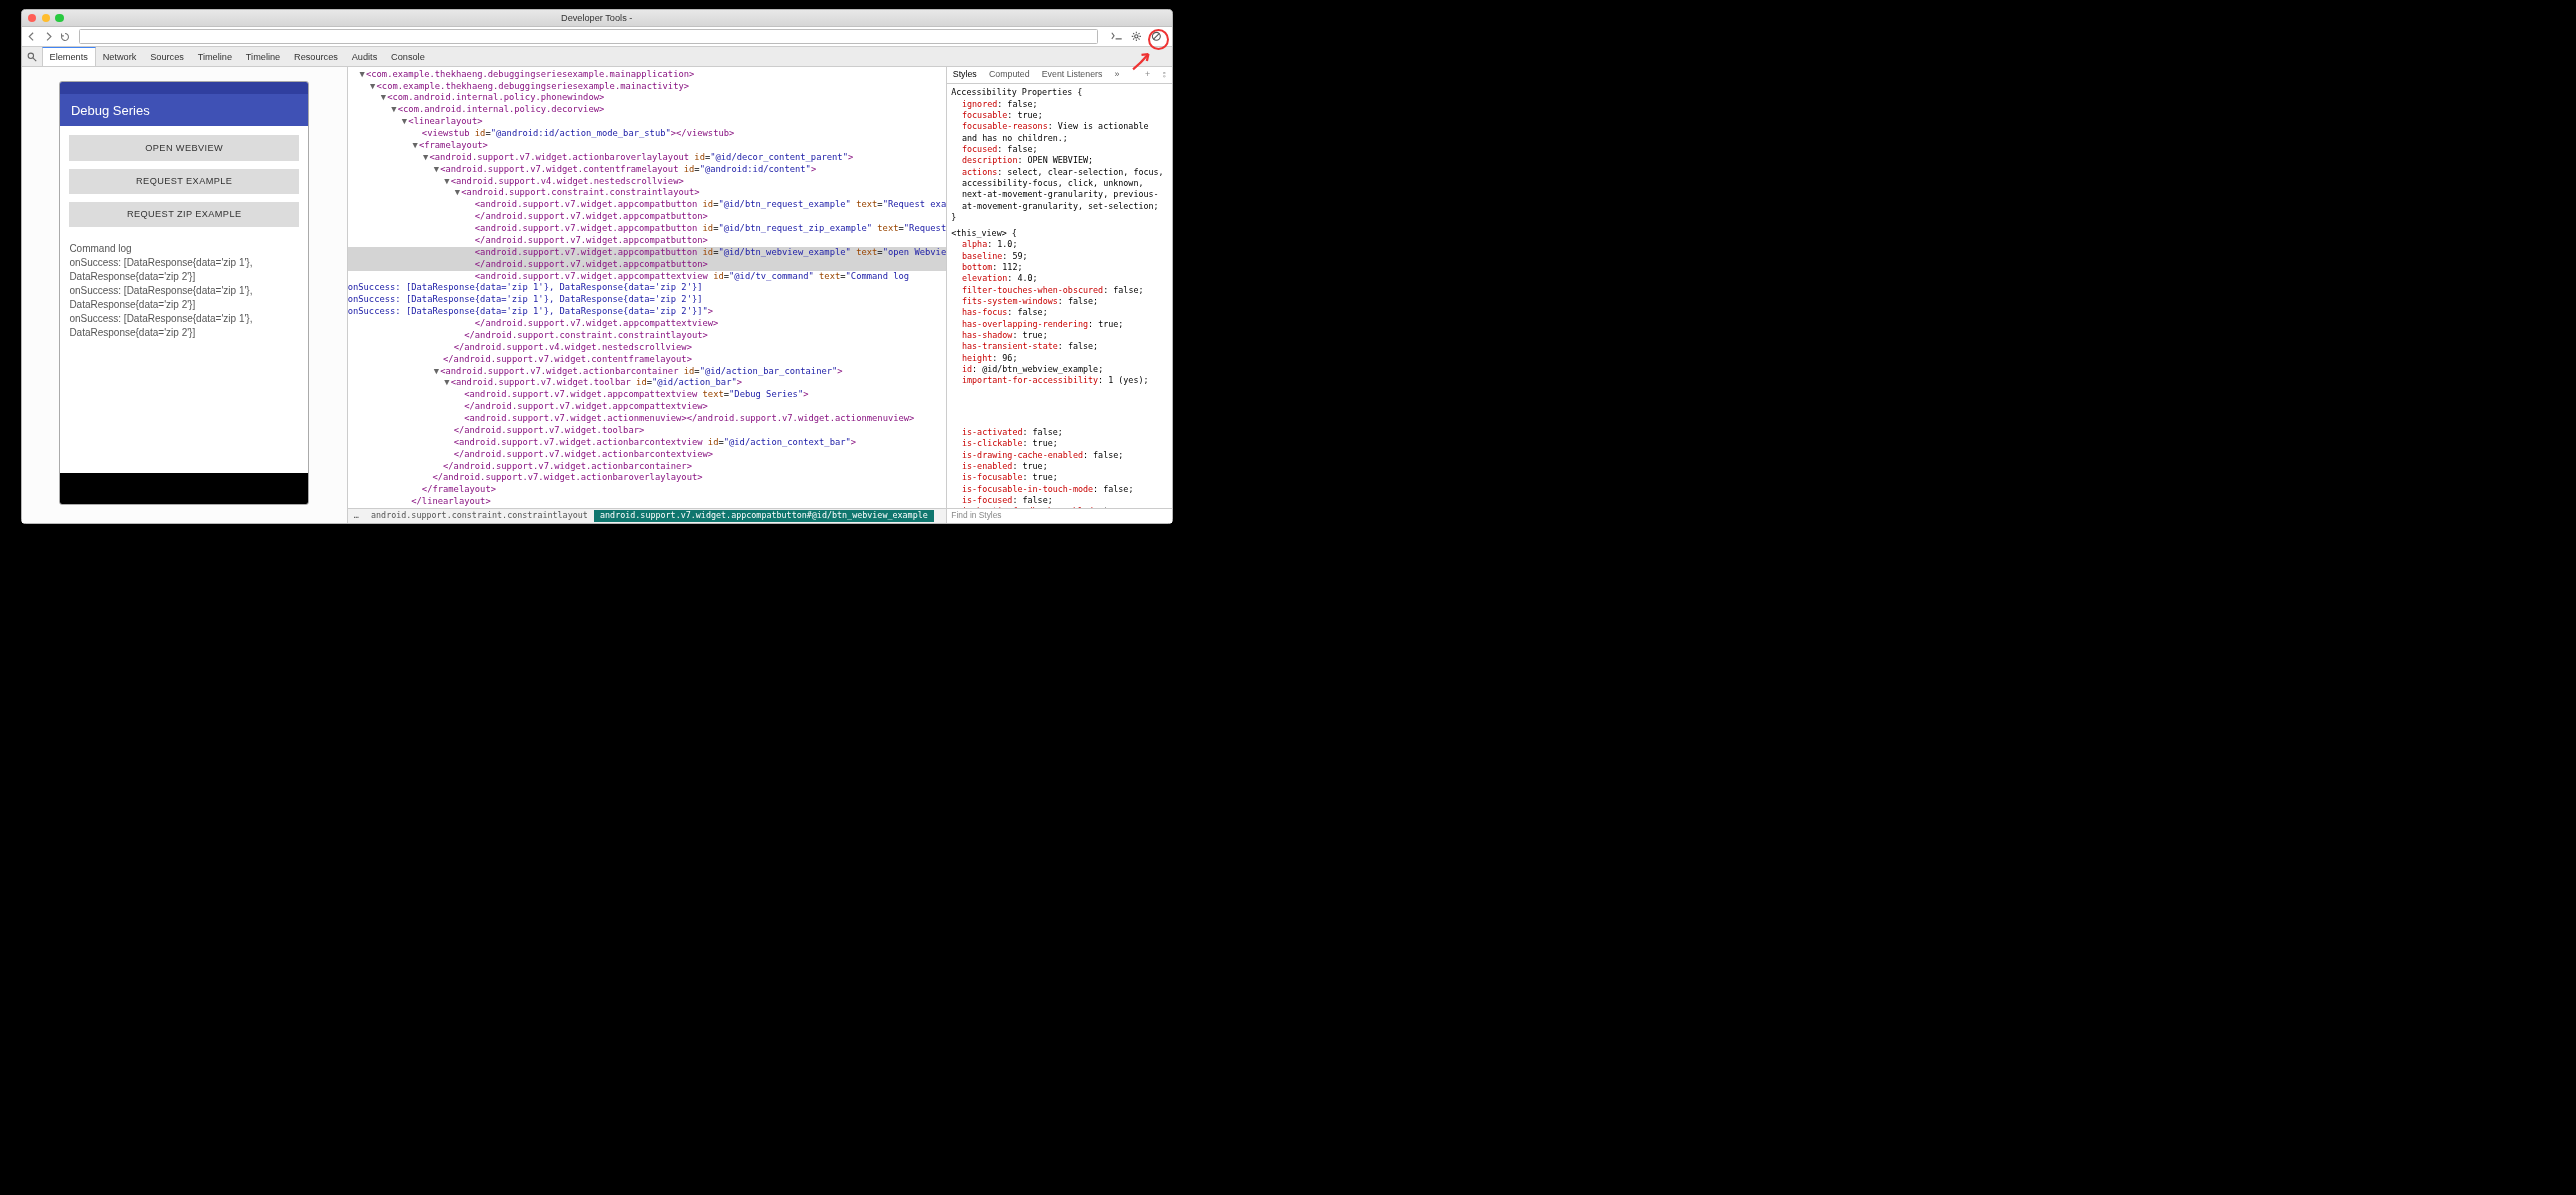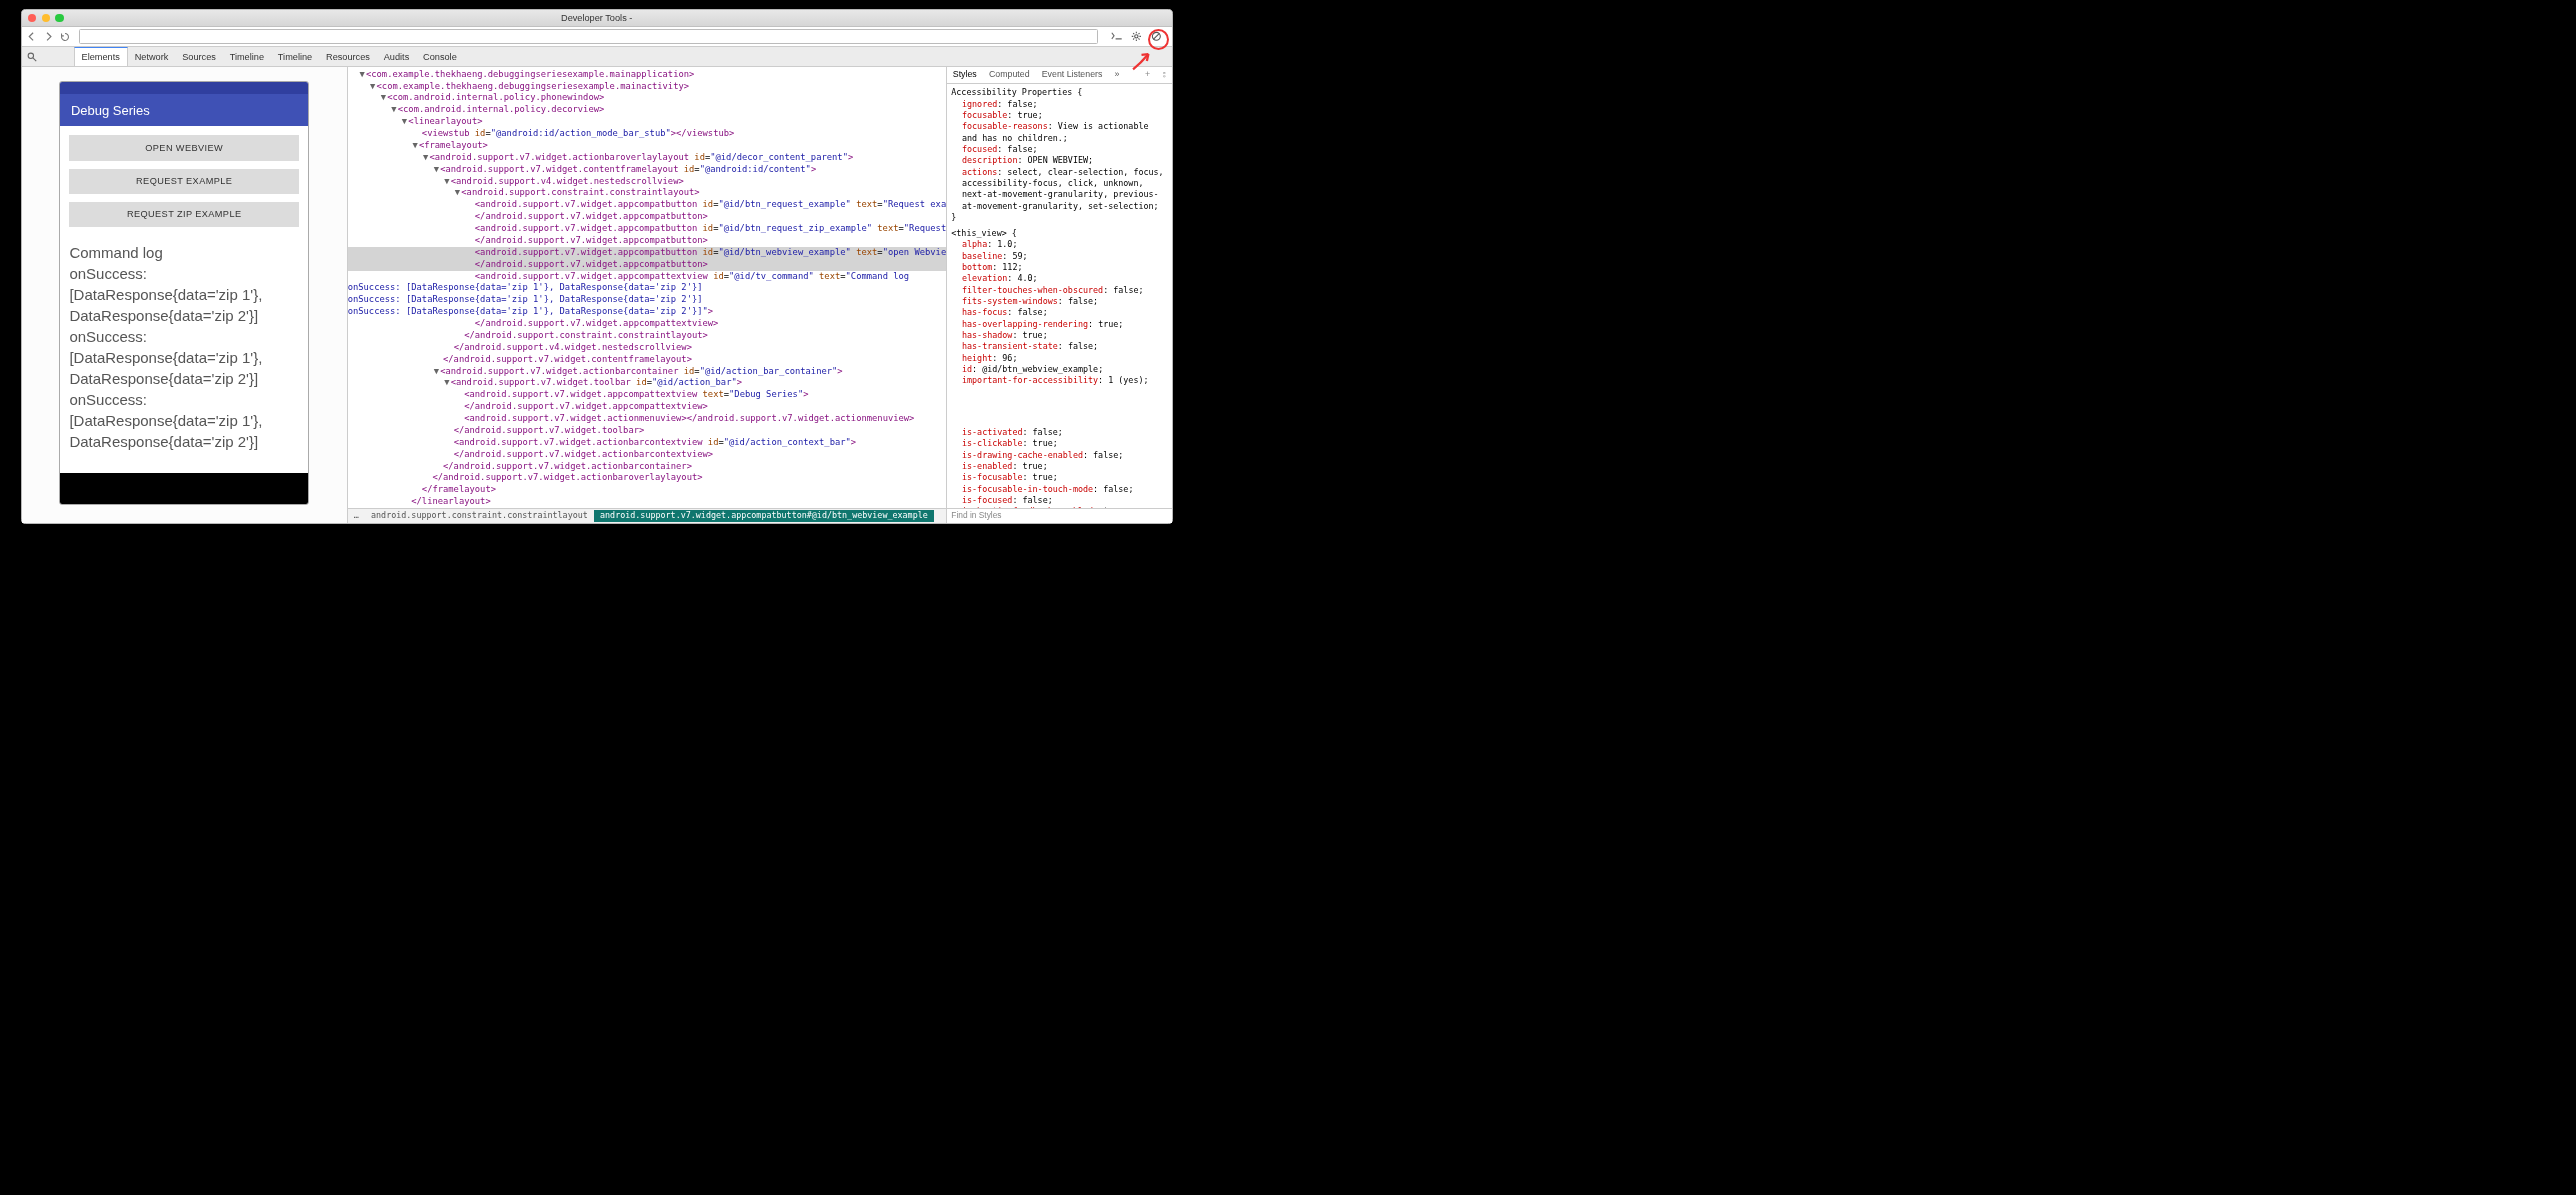--- a/index.html
+++ b/index.html
@@ -43,30 +43,30 @@
   .right-icons { display:flex; gap:7.7px; padding:0 6.1px;}
   .icon-btn { width:12.3px;height:12.3px;display:flex;align-items:center;justify-content:center;color:#555;cursor:pointer;}
   .annot-circle{position:absolute;right:2.3px;top:18.4px;width:21.5px;height:21.5px;border:2.3px solid #e33;border-radius:50%;pointer-events:none;}
   .annot-arrow{position:absolute;right:18.4px;top:41px;pointer-events:none;color:#e33;font-size:26px;line-height:0;}
   .tabbar {
     height:20px; background:#ececec; border-bottom:0.8px solid #ccc;
     display:flex; align-items:center; font-size:9.2px;
   }
   .search-ico{width:20px;display:flex;align-items:center;justify-content:center;color:#666;}
   .tab { padding:0 6.9px; height:100%; display:flex;align-items:center; cursor:pointer; color:#333;}
-  .tab.active{background:#fff;border-top:1.5px solid #4285f4;border-left:0.8px solid #ccc;border-right:0.8px solid #ccc;margin-left:32px;}
+  .tab.active{background:#fff;border-top:1.5px solid #4285f4;border-left:0.8px solid #ccc;border-right:0.8px solid #ccc;}
   .content { flex:1; display:flex; overflow:hidden;}
   
   .device-col { width:326px; background:#fcfcfc; border-right:0.8px solid #ccc; display:flex;align-items:flex-start;justify-content:center;padding-top:13.8px;}
   .device { width:250px; height:424px; border:1.5px solid #aaa; border-radius:3px; background:#fff; display:flex;flex-direction:column;overflow:hidden;}
   .statusbar{height:12.3px;background:#303f9f;}
   .appbar { height:32px; background:#3f51b5; color:#fff; display:flex;align-items:center;padding:0 10.7px;font-size:13px;font-weight:500;}
   .appbody { flex:1; padding:9.2px; display:flex;flex-direction:column;gap:7.7px;}
   .abtn { background:#dcdcdc; text-align:center; padding:7.7px 0; font-size:9.2px; letter-spacing:0.4px; color:#333; cursor:pointer;}
-  .log { font-size:15px; color:#555; line-height:1.4; padding-top:7.7px;}
+  .log { font-size:10px; color:#555; line-height:1.4; padding-top:7.7px;}
   .navbar-black{height:31px;background:#000;margin-top:auto;}
   
   .tree-col{flex:1;background:#fff;border-right:0.8px solid #ccc;display:flex;flex-direction:column;overflow:hidden;font-family:Menlo,Consolas,monospace;font-size:8.8px;line-height:1.35;}
   .tree-scroll{flex:1;overflow:auto;padding:1.5px 0;}
   .tree-line{white-space:pre;}
   .tree-line .tw{display:inline-block;width:7.7px;text-align:center;color:#666;cursor:pointer;}
   .tg{color:#881280;} .at{color:#994500;} .av{color:#1a1aa6;}
   .sel{background:#d4d4d4;}
   .crumbs{height:15.3px;background:#f2f2f2;border-top:0.8px solid #ccc;display:flex;align-items:center;font-size:8.4px;overflow:hidden;}
   .crumb{padding:0 6.1px;color:#555;}

